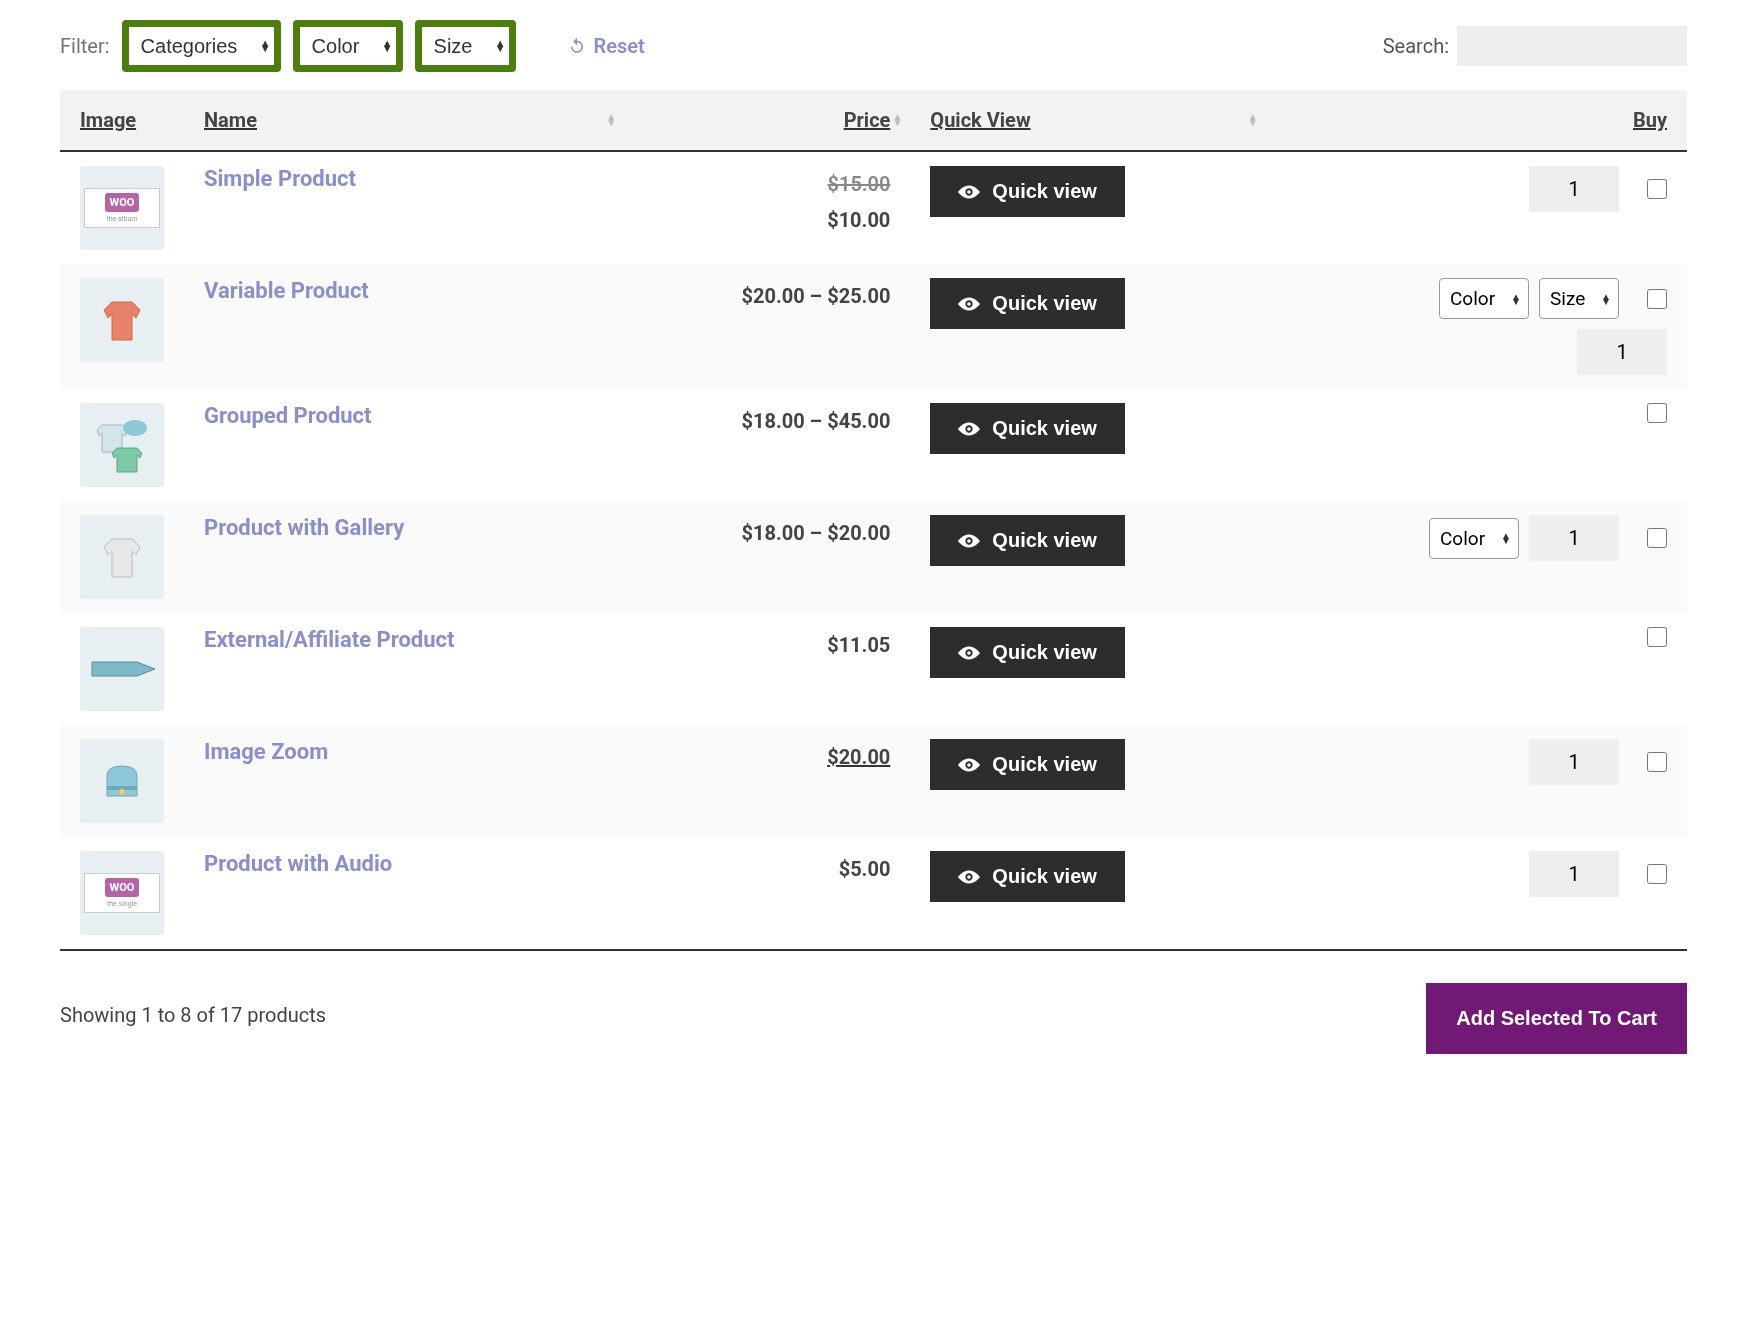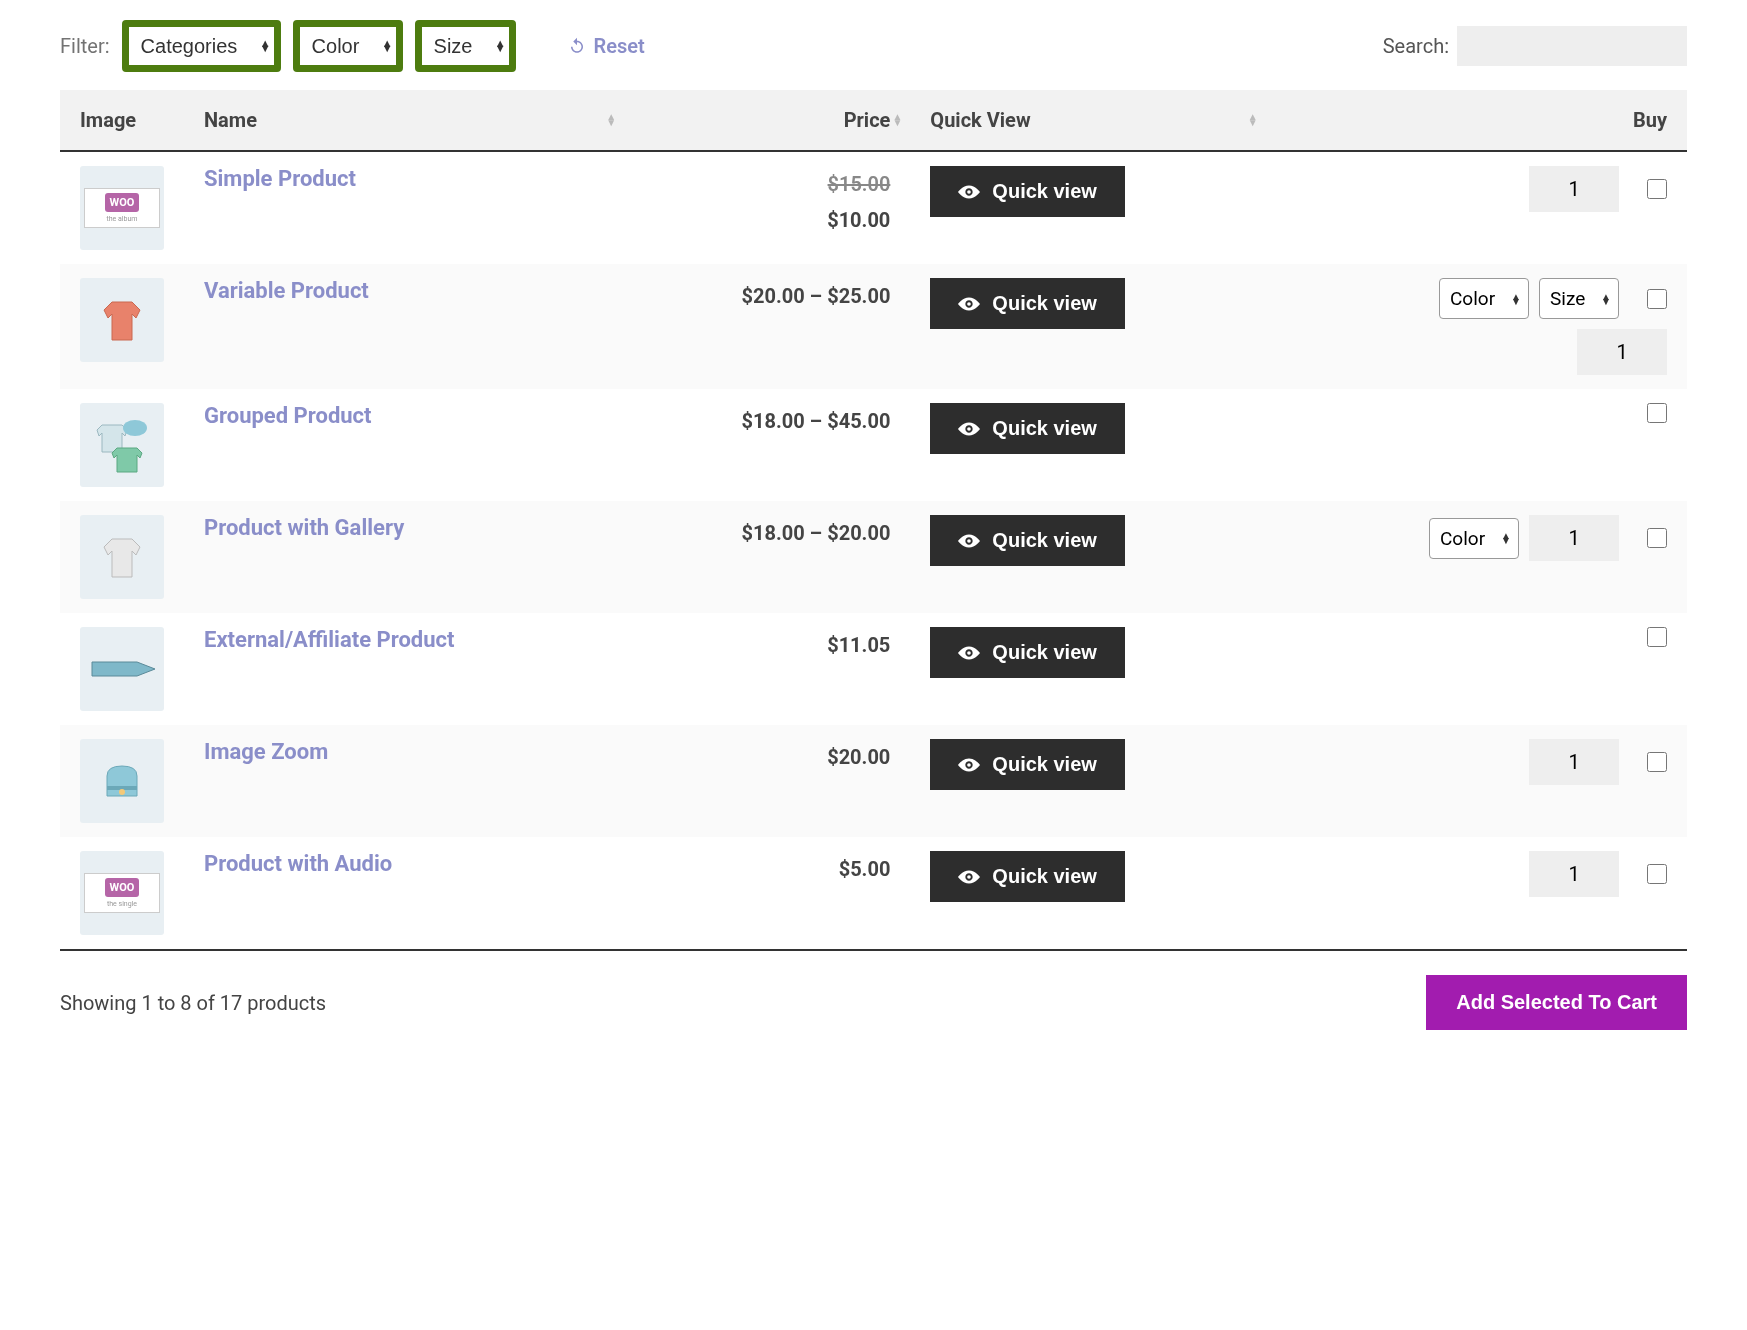--- a/index.html
+++ b/index.html
@@ -8,21 +8,21 @@
 .filter-label { font-size: 20px; color: #737373; }
 .select-wrap { position: relative; display: inline-block; }
 .select-wrap select { appearance: none; -webkit-appearance: none; background: #fff; border: 7px solid #4d7c0f; border-radius: 4px; padding: 8px 36px 8px 12px; font-size: 20px; color: #333; cursor: pointer; font-family: Liberation Sans, sans-serif; }
 .select-wrap .arrows { position: absolute; right: 10px; top: 50%; transform: translateY(-50%); pointer-events: none; display: flex; flex-direction: column; line-height: 5px; font-size: 11px; }
 .reset-link { color: #8a8ec9; font-size: 20px; font-weight: 600; text-decoration: none; margin-left: 40px; display: inline-flex; align-items: center; gap: 8px; cursor: pointer; }
 .reset-link svg { width: 18px; height: 18px; fill: #8a8ec9; }
 .search-wrap { margin-left: auto; display: flex; align-items: center; gap: 8px; }
 .search-label { font-size: 20px; color: #555; }
 .search-input { background: #eee; border: none; height: 40px; width: 230px; padding: 0 10px; font-size: 18px; }
 table { width: 100%; border-collapse: collapse; }
-thead { background: #f2f2f2; }
+thead { background: #f2f2f2; text-decoration: underline; }
 thead th { text-align: left; padding: 18px 20px; font-size: 20px; font-weight: 700; color: #444; border-bottom: 2px solid #333; position: relative; }
 thead th.right { text-align: right; }
 .sort-arrows { position: absolute; right: 8px; top: 50%; transform: translateY(-50%); display: flex; flex-direction: column; line-height: 6px; font-size: 10px; color: #bbb; }
 tbody tr { background: #fff; }
 tbody tr:nth-child(even) { background: #fafafa; }
 tbody td { padding: 14px 20px; vertical-align: top; font-size: 20px; }
 .img-cell { width: 110px; }
 .thumb { width: 84px; height: 84px; background: #e8eff3; border-radius: 3px; display: flex; align-items: center; justify-content: center; overflow: hidden; }
 .product-name { color: #8a8ec9; font-weight: 700; font-size: 22px; cursor: pointer; }
 .price { color: #444; font-weight: 700; font-size: 20px; line-height: 1.8; }
@@ -34,21 +34,21 @@
 .qty-input { width: 90px; height: 46px; background: #eee; border: none; text-align: center; font-size: 20px; font-family: inherit; }
 .row-check { width: 20px; height: 20px; margin-left: 18px; cursor: pointer; }
 .variant-select { appearance: none; -webkit-appearance: none; background: #fff; border: 1px solid #999; border-radius: 4px; padding: 8px 32px 8px 10px; font-size: 19px; cursor: pointer; font-family: inherit; }
 .variant-wrap { position: relative; display: inline-block; }
 .variant-wrap .arrows { position: absolute; right: 8px; top: 50%; transform: translateY(-50%); pointer-events: none; display: flex; flex-direction: column; line-height: 5px; font-size: 10px; }
 .variable-row .buy-cell { vertical-align: top; }
 .variable-stack { display: inline-flex; flex-direction: column; align-items: flex-end; gap: 10px; }
 .variable-top { display: flex; gap: 10px; align-items: center; }
 .footer-row { display: flex; align-items: center; justify-content: space-between; }
 .showing { font-size: 20px; color: #444; }
-.add-cart-btn { background: #a21caf; color: #fff; border: none; padding: 16px 30px; font-size: 20px; font-weight: 700; cursor: pointer; }
+.add-cart-btn { background: #701a75; color: #fff; border: none; padding: 24px 30px; font-size: 20px; font-weight: 700; cursor: pointer; margin-top: 8px; }
 
 .woo-badge { background: #fff; border: 1px solid #ccc; padding: 4px; font-size: 9px; text-align: center; width: 76px; }
 .woo-badge .bubble { background: #b565a7; color: #fff; font-weight: 700; padding: 3px 5px; border-radius: 3px; display: inline-block; font-size: 11px; }
 </style>
 </head>
 <body>
 
 <div class="top-bar">
   <span class="filter-label">Filter:</span>
   <div class="select-wrap">
@@ -213,21 +213,21 @@
         <td class="img-cell">
           <div class="thumb">
             <svg width="50" height="50" viewBox="0 0 50 50">
               <path d="M10 20 Q10 10 25 10 Q40 10 40 20 L40 40 L10 40 Z" fill="#8ec8d8" stroke="#6ba8b8"></path>
               <rect x="10" y="30" width="30" height="4" fill="#6ba8b8"></rect>
               <circle cx="25" cy="36" r="3" fill="#f4c978"></circle>
             </svg>
           </div>
         </td>
         <td><a class="product-name">Image Zoom</a></td>
-        <td style="text-align: right;">
+        <td style="text-align: right; text-decoration: underline;">
           <div class="price">$20.00</div>
         </td>
         <td><button class="qv-btn">
             <svg viewBox="0 0 24 14">
               <path d="M12 0C5 0 0 7 0 7s5 7 12 7 12-7 12-7S19 0 12 0zm0 11c-2.2 0-4-1.8-4-4s1.8-4 4-4 4 1.8 4 4-1.8 4-4 4z"></path>
               <circle cx="12" cy="7" r="2"></circle>
             </svg>
             <span>Quick view</span>
           </button></td>
         <td class="buy-cell"><div class="buy-controls">

